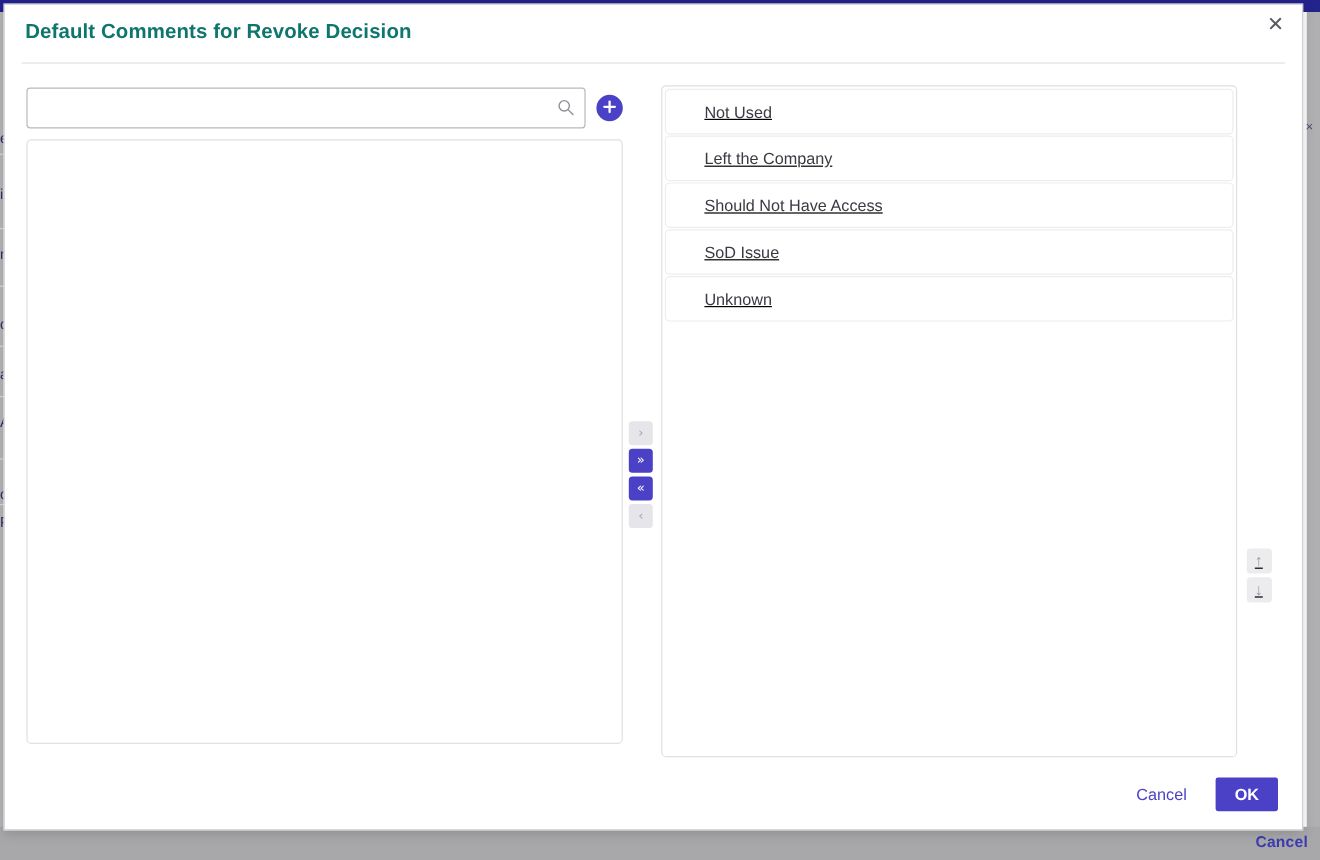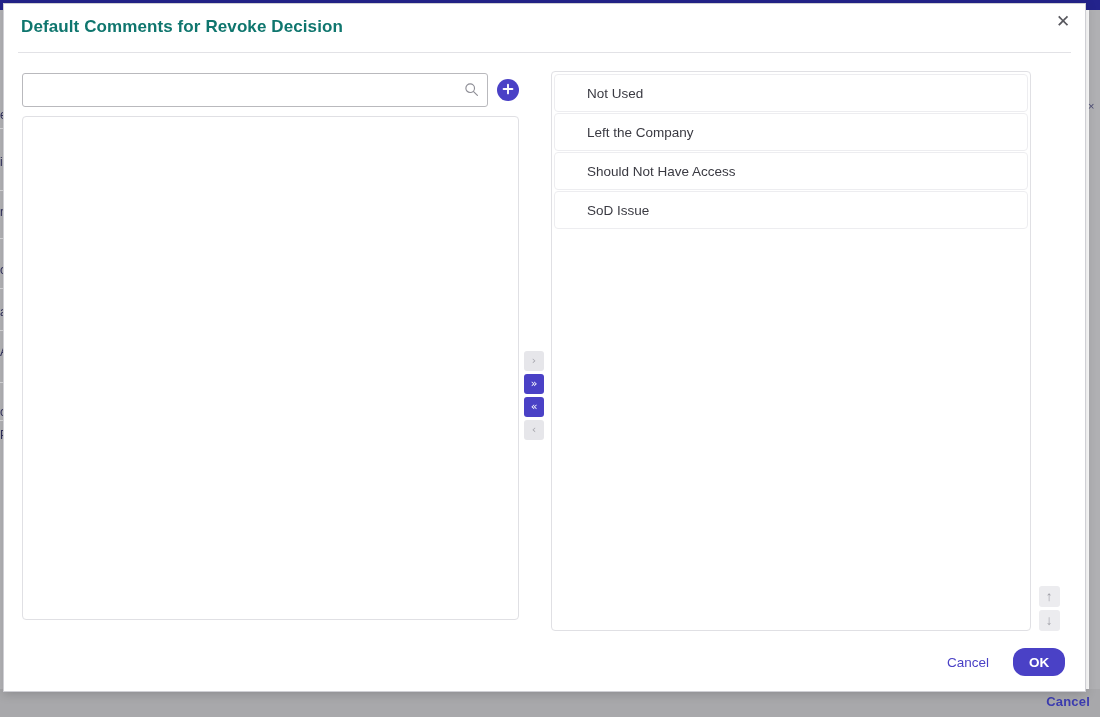--- a/index.html
+++ b/index.html
@@ -235,21 +235,22 @@
     background: #e6e6ea;
     color: #a6a6ad;
     cursor: default;
   }
 
   
   .right-pane {
     flex: 1 1 auto;
     margin-left: 2px;
     display: flex;
-    align-items: flex-end;
+    align-items: center;
+    text-decoration: underline;
   }
   .right-list {
     flex: 1 1 auto;
     height: 560px;
     border: 1px solid #e0e0e4;
     border-radius: 4px;
     background: #fff;
     box-sizing: border-box;
     overflow: auto;
     padding: 1px 2px 0 2px;
@@ -312,21 +313,21 @@
     border: none;
     font-family: "Liberation Sans", sans-serif;
     padding: 4px 2px;
   }
   .ok-btn {
     width: 52px;
     height: 28px;
     background: #4a41c6;
     color: #ffffff;
     border: none;
-    border-radius: 12px;
+    border-radius: 2px;
     font-size: 13.5px;
     font-weight: bold;
     cursor: pointer;
     font-family: "Liberation Sans", sans-serif;
   }
 </style>
 </head>
 <body>
 
 <div class="bg-root">
@@ -394,20 +395,21 @@
         <button class="xfer-btn enabled">«</button>
         <button class="xfer-btn disabled">‹</button>
       </div>
 
     <div class="right-pane">
       <div class="right-list" id="selected-list">
           <div class="list-item">Not Used</div>
           <div class="list-item">Left the Company</div>
           <div class="list-item">Should Not Have Access</div>
           <div class="list-item">SoD Issue</div>
+          <div class="list-item">Unknown</div>
         </div>
       <div class="order-col" id="order-host">
           <button class="order-btn">↑</button>
           <button class="order-btn">↓</button>
         </div>
     </div>
 
   </div>
 
   <div class="modal-footer">

